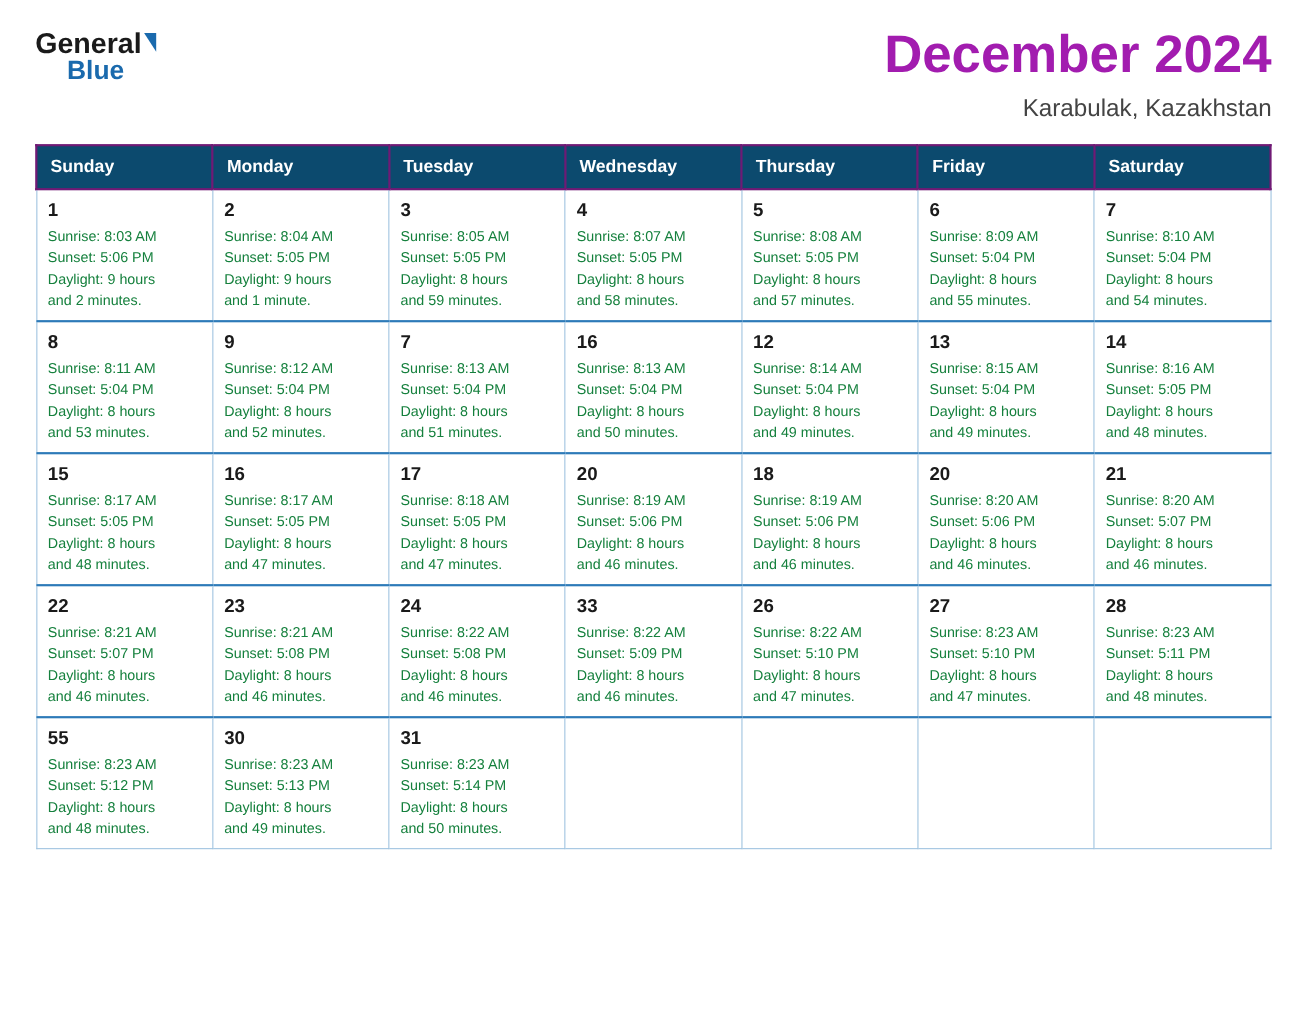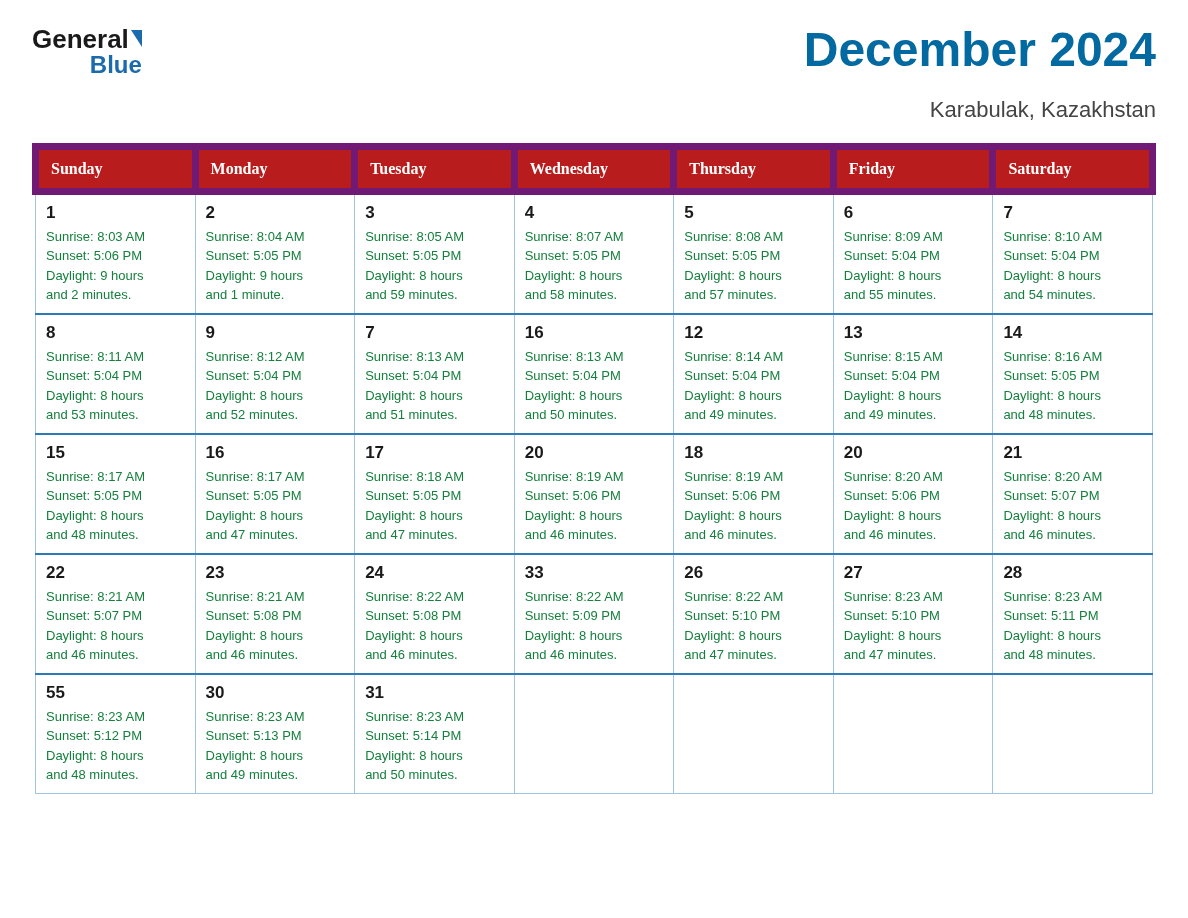--- a/index.html
+++ b/index.html
@@ -12,50 +12,49 @@
     }
     .header {
       display: flex;
       justify-content: space-between;
       align-items: flex-start;
       margin-bottom: 20px;
     }
     .logo {
       display: flex;
       flex-direction: column;
-      align-items: flex-end;
+      align-items: center;
     }
     .title-block {
       text-align: right;
     }
     .main-title {
       font-size: 48px;
       font-weight: bold;
-      color: #0369a1;
+      color: #a21caf;
       line-height: 1.1;
     }
     .subtitle {
       font-size: 22px;
       color: #444;
-      margin-top: 20px;
+      margin-top: 8px;
     }
     .calendar {
       width: 100%;
       border-collapse: collapse;
       border: 1px solid #2d7ab8;
     }
     .calendar th {
-      background-color: #b91c1c;
+      background-color: #0c4a6e;
       color: #fff;
       font-size: 16px;
       font-weight: bold;
       padding: 10px 12px;
       text-align: left;
-      border: 7px solid #701a75;
-      font-family: Liberation Serif, serif;
+      border: 2px solid #701a75;
     }
     .calendar td {
       border: 1px solid #a0c4e0;
       vertical-align: top;
       padding: 8px 10px;
       width: 14.28%;
       min-height: 100px;
     }
     .day-number {
       font-size: 17px;

